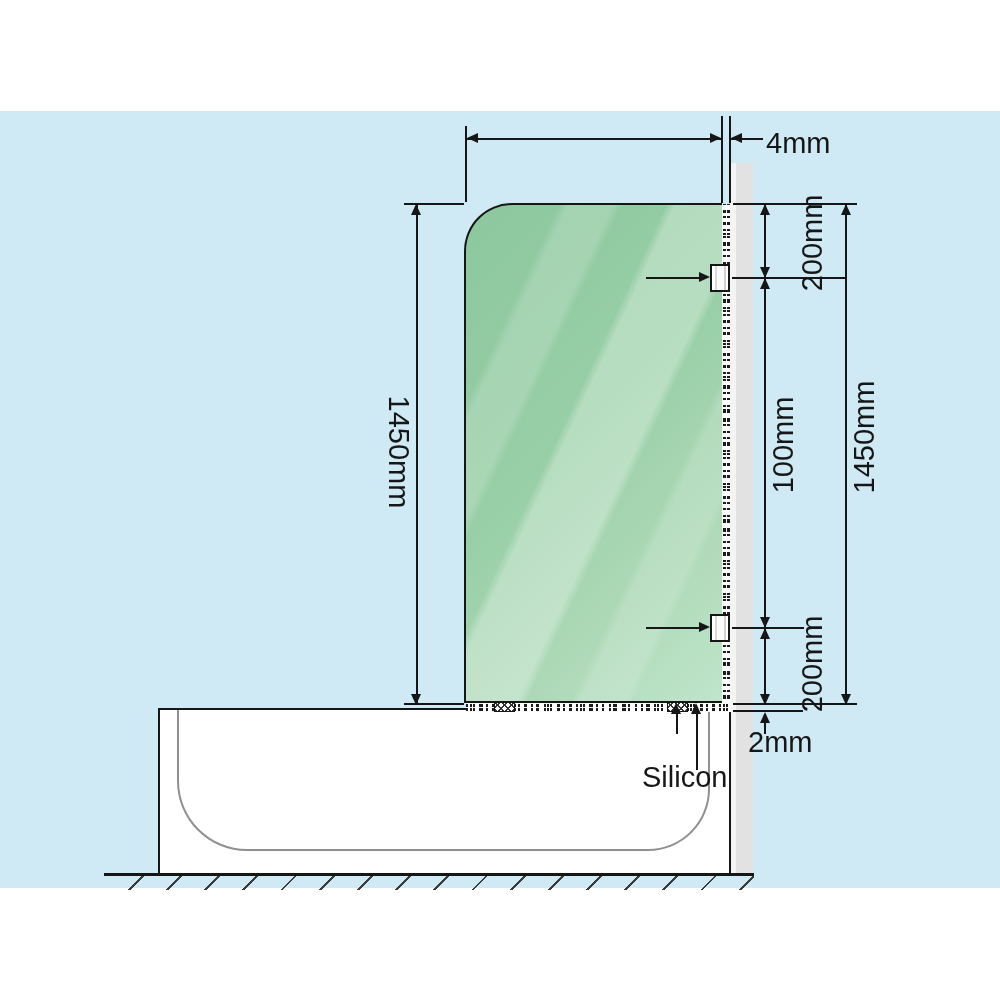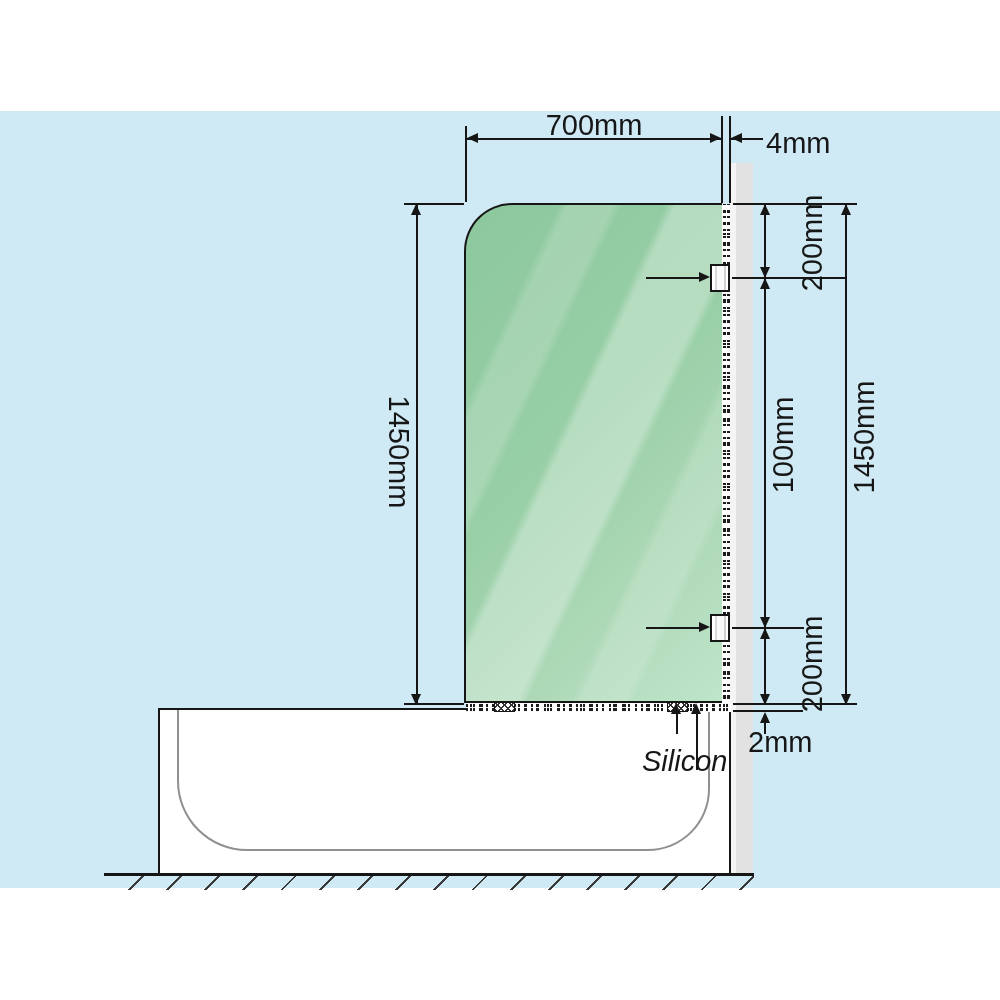--- a/index.html
+++ b/index.html
@@ -107,24 +107,23 @@
   <div class="tri tu" style="left:760px;top:628px;"></div>
   <div class="tri td" style="left:760px;top:694px;"></div>
   <div class="tri tu" style="left:841px;top:204px;"></div>
   <div class="tri td" style="left:841px;top:694px;"></div>
   <div class="tri tu" style="left:760px;top:712px;"></div>
   <div class="tri tr" style="left:699px;top:272px;"></div>
   <div class="tri tr" style="left:699px;top:622px;"></div>
   <div class="tri tu" style="left:671px;top:703px;"></div>
   <div class="tri tu" style="left:691px;top:703px;"></div>
 
-  <div class="lab ctr" style="left:469px;top:110px;width:250px;">700mm</div>
   <div class="lab" style="left:766px;top:128px;">4mm</div>
   <div class="lab ctr rot90" style="left:329px;top:437px;width:140px;height:30px;">1450mm</div>
   <div class="lab ctr rotm90" style="left:757px;top:228px;width:110px;height:30px;">200mm</div>
   <div class="lab ctr rotm90" style="left:728px;top:430px;width:110px;height:30px;">100mm</div>
   <div class="lab ctr rotm90" style="left:757px;top:649px;width:110px;height:30px;">200mm</div>
   <div class="lab ctr rotm90" style="left:794px;top:422px;width:140px;height:30px;">1450mm</div>
   <div class="lab" style="left:748px;top:727px;">2mm</div>
 
-  <div class="lab" style="left:642px;top:746px;font-style:italic;">Silicon</div>
+  <div class="lab" style="left:642px;top:762px;">Silicon</div>
 
 </div>
 
 </body></html>

